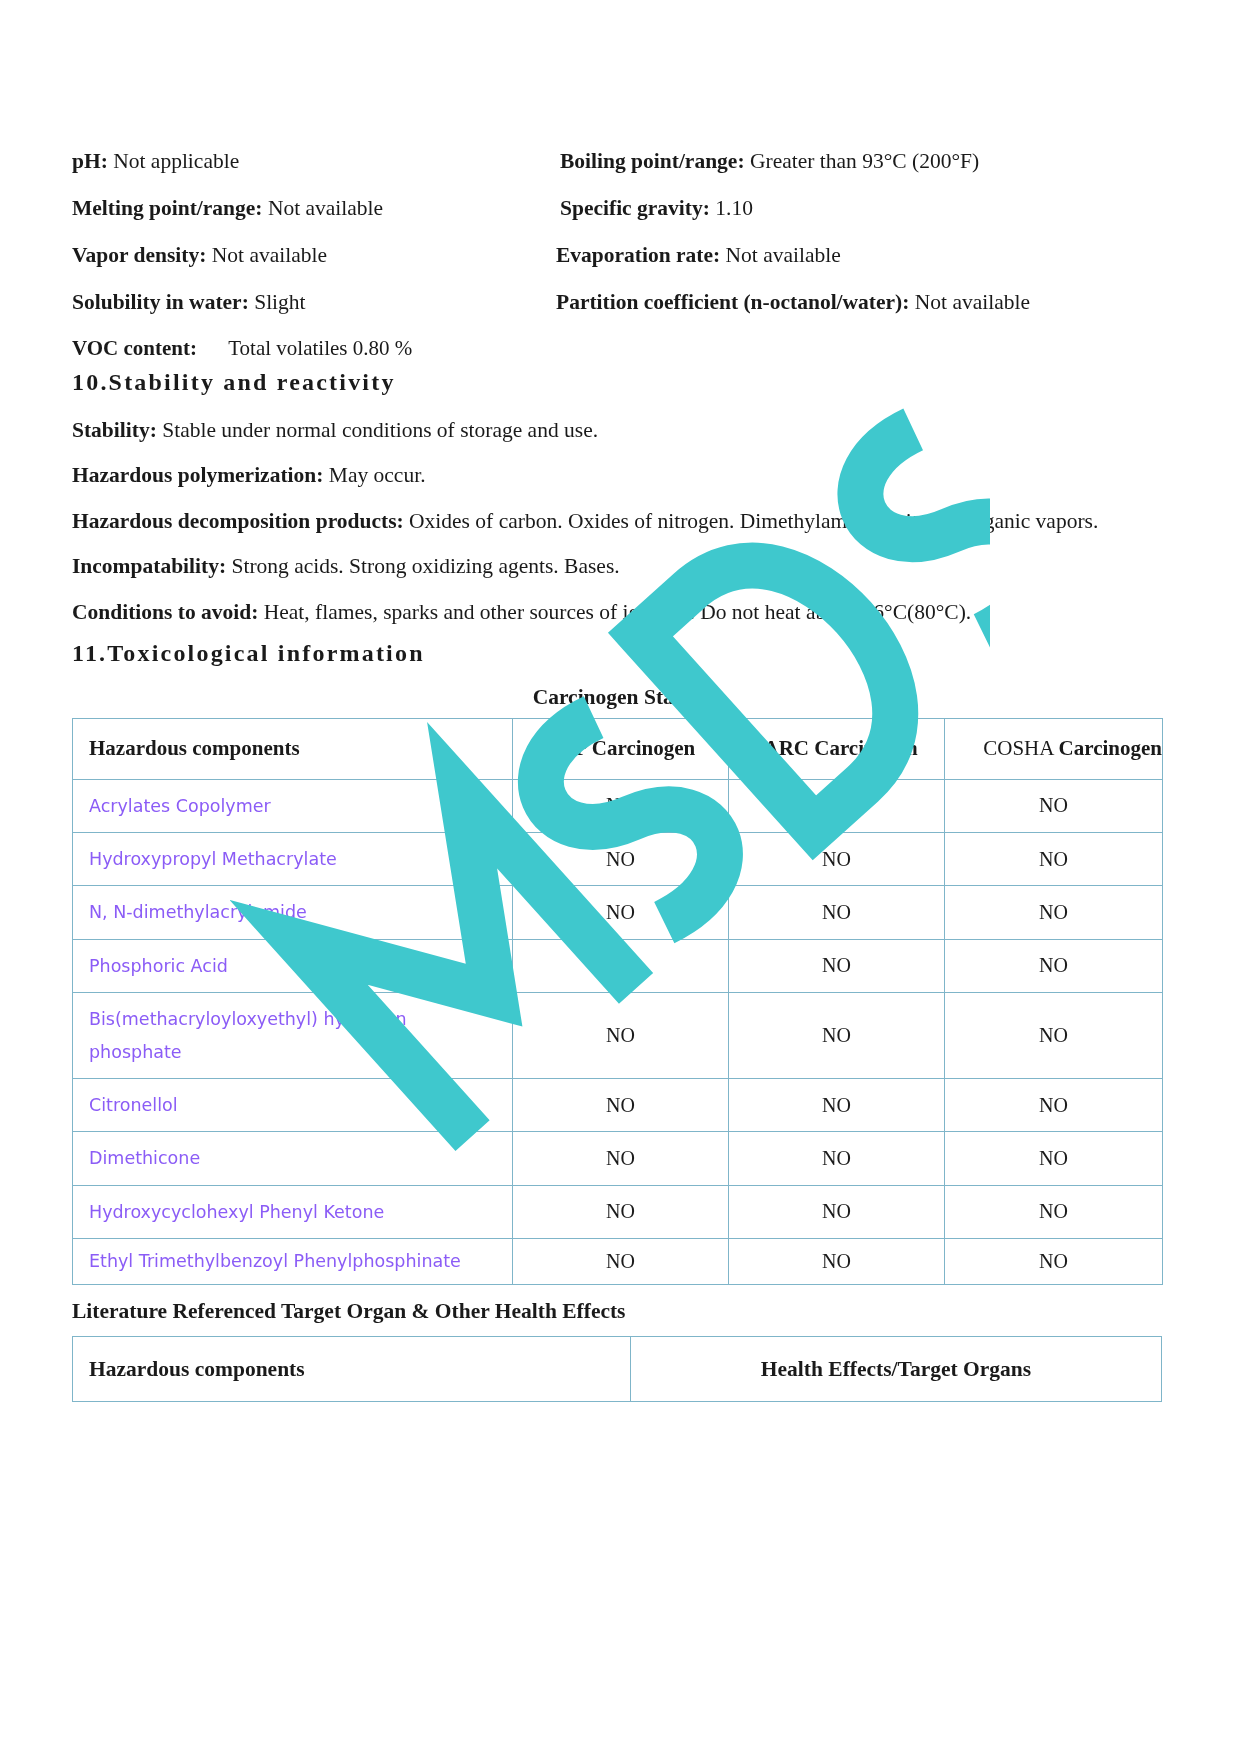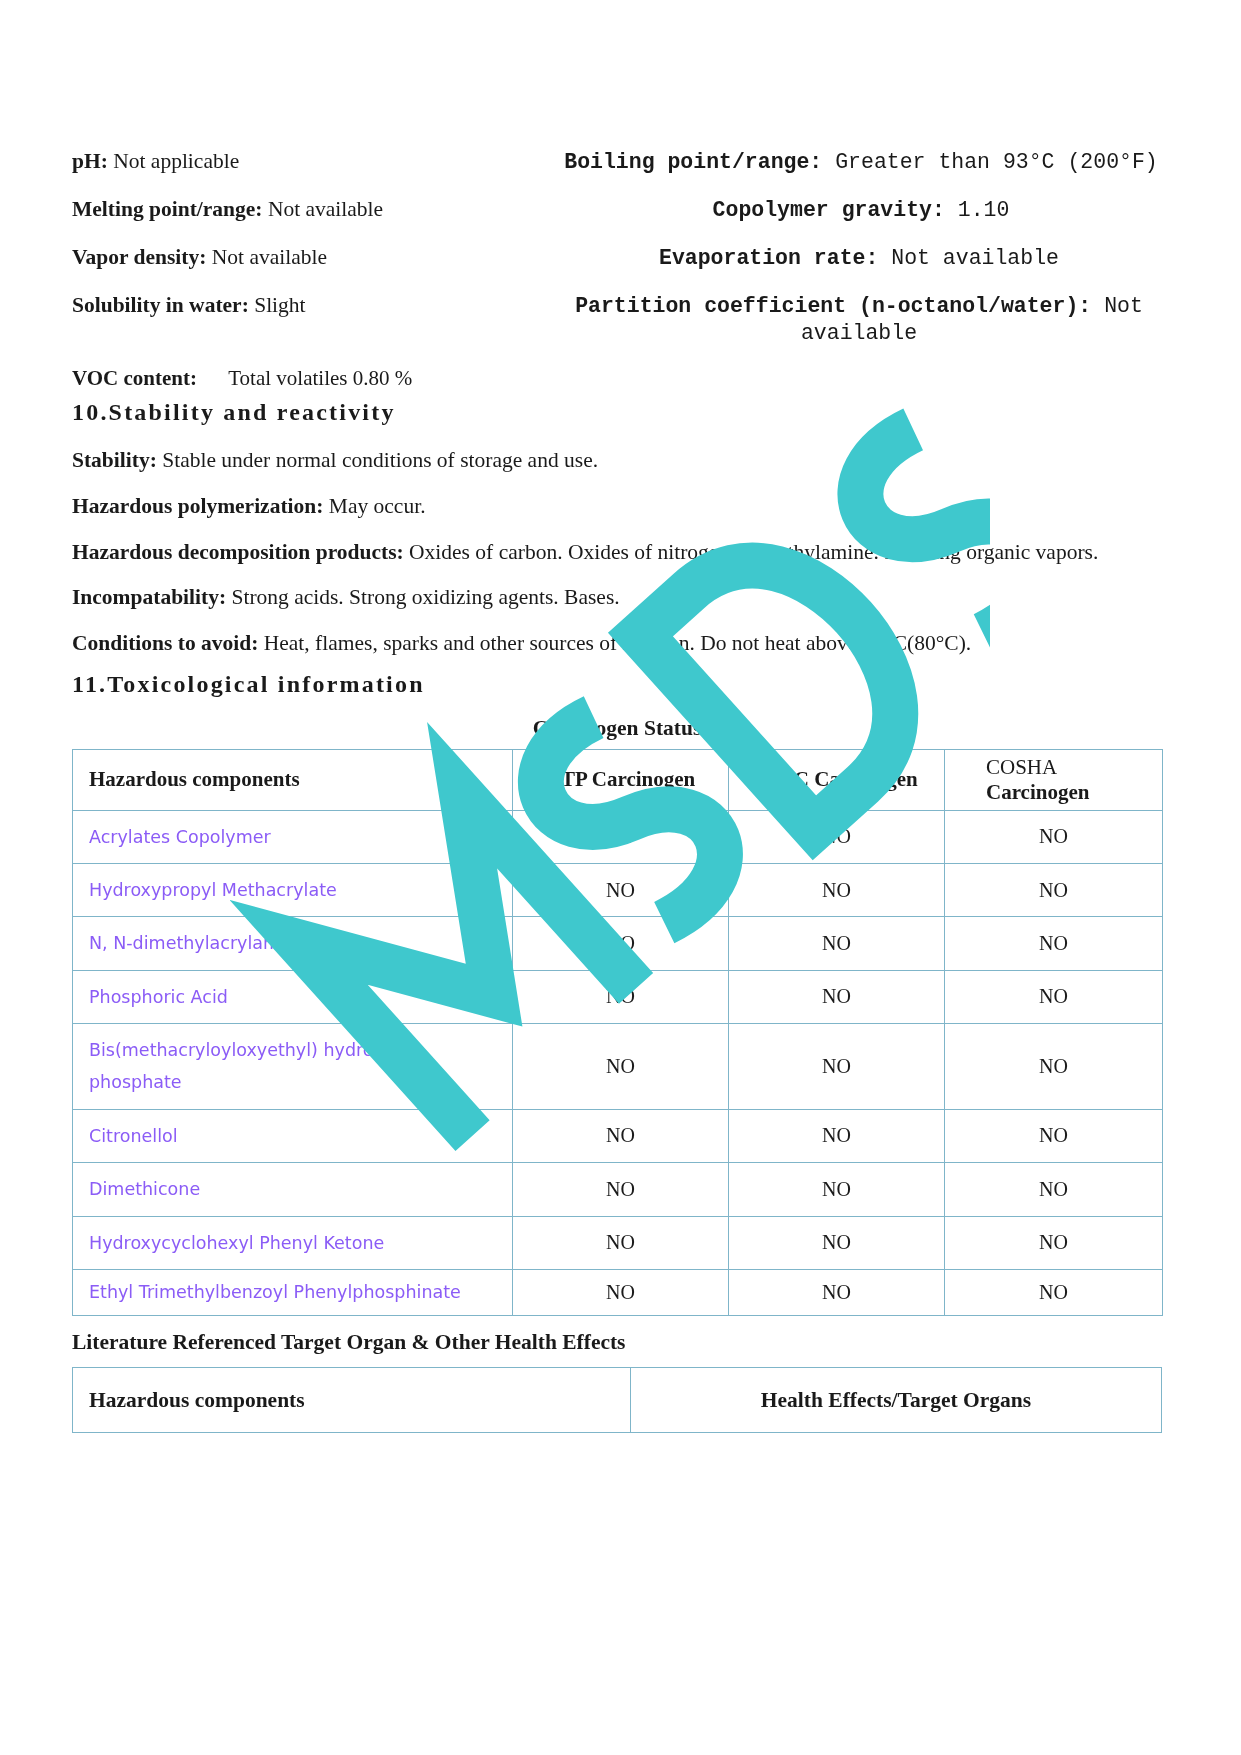--- a/index.html
+++ b/index.html
@@ -51,22 +51,21 @@
     font-size: 21.5px;
     line-height: 1.25;
   }
   .prop-left {
     width: 484px;
     flex: none;
     font-family: Liberation Serif, serif;
   }
   .prop-right {
     flex: 1;
-    text-align: center;
-    font-family: Liberation Mono, monospace;
+    text-align: left;
   }
   .prop-right.pr-indent1 { padding-left: 4px; }
   b, .b { font-weight: bold; }
 
   .voc-row {
     font-size: 21px;
     margin-bottom: 8px;
   }
   .voc-val { padding-left: 26px; }
 
@@ -110,23 +109,22 @@
   table.carc th.c-comp {
     text-align: left;
     padding-left: 16px;
     font-weight: bold;
   }
   table.carc th.c-ntp, table.carc th.c-iarc {
     text-align: center;
     font-weight: bold;
   }
   table.carc th.c-cosha {
-    text-align: left;
+    text-align: right;
     font-weight: normal;
-    padding-left: 41px;
   }
   table.carc th.c-cosha b { font-weight: bold; }
   table.carc td.name {
     font-family: "DejaVu Sans", sans-serif;
     font-size: 17.5px;
     padding: 10px 8px 10px 16px;
     line-height: 1.85;
     color: #8b5cf6;
   }
   table.carc td.val {
@@ -190,21 +188,21 @@
           <span>Greater than 93°C (200°F)</span>
         </div>
       </div>
 
       <div class="prop-row">
         <div class="prop-left">
           <b>Melting point/range:</b>
           <span>Not available</span>
         </div>
         <div class="prop-right pr-indent1">
-          <b>Copolymer gravity:</b>
+          <b>Specific gravity:</b>
           <span>1.10</span>
         </div>
       </div>
 
       <div class="prop-row">
         <div class="prop-left">
           <b>Vapor density:</b>
           <span>Not available</span>
         </div>
         <div class="prop-right">

